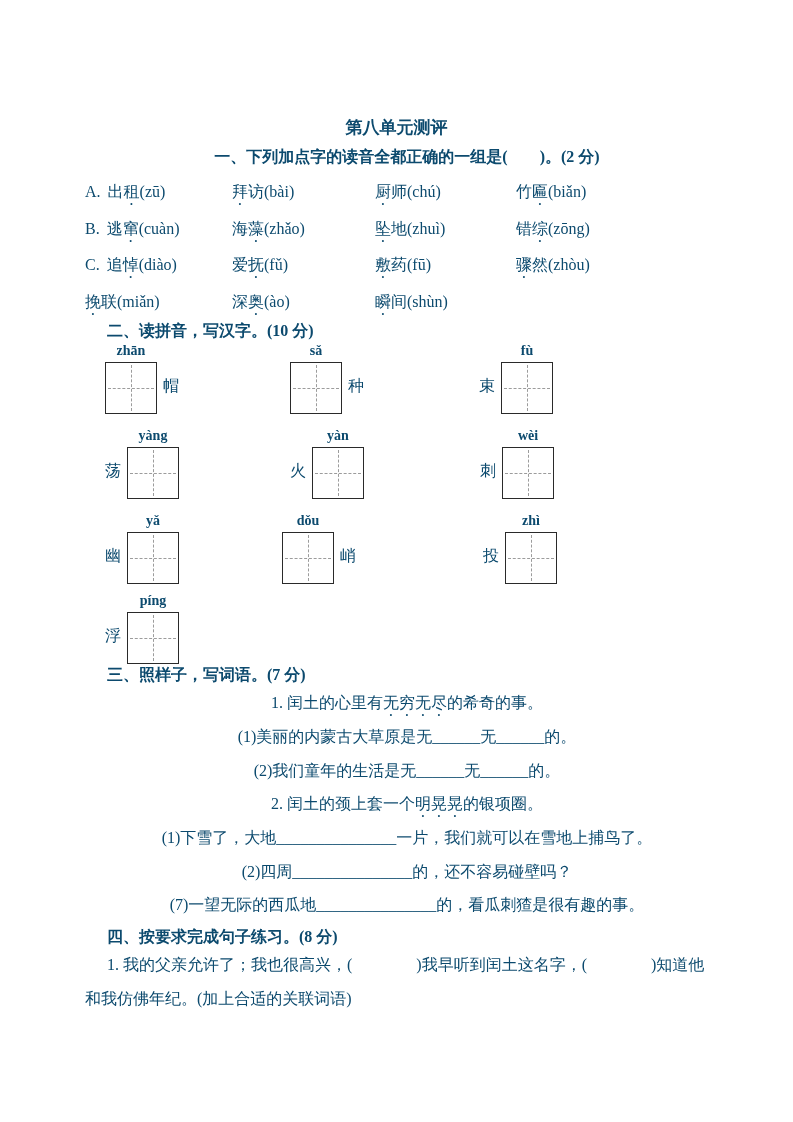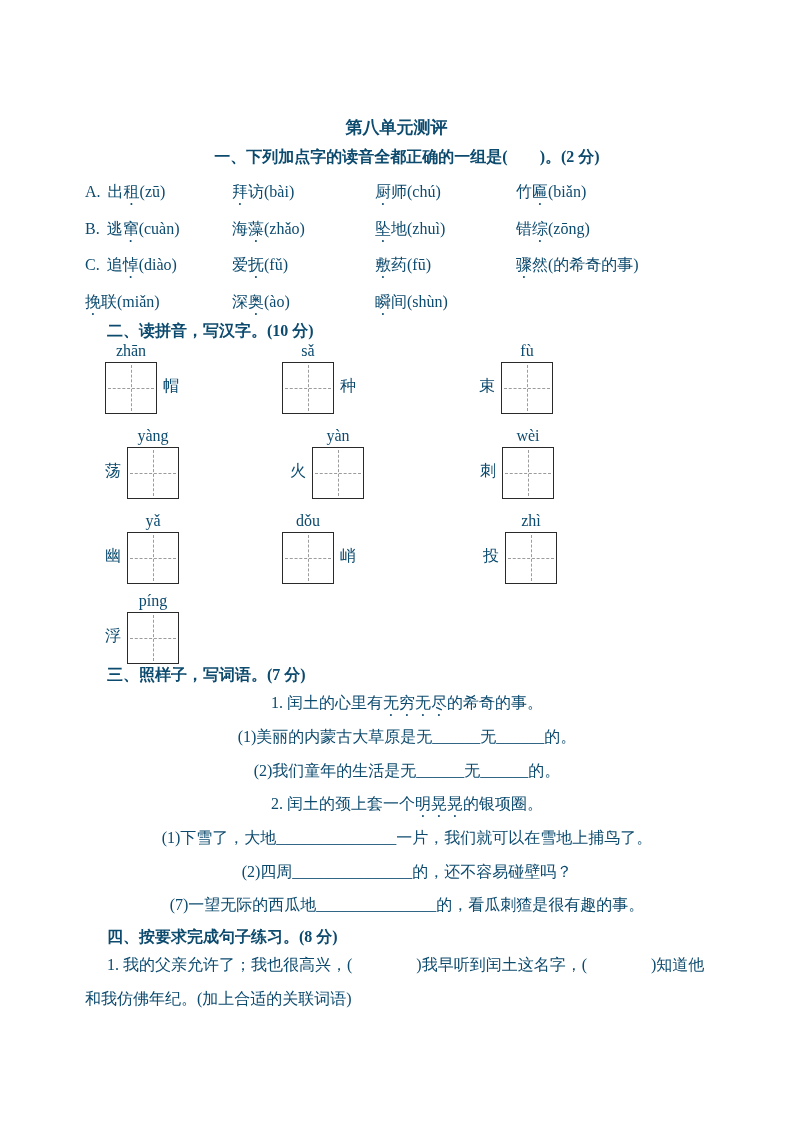--- a/index.html
+++ b/index.html
@@ -18,21 +18,21 @@
   .options { margin-top:6px; }
   .opt-row { display:grid; grid-template-columns:147px 143px 141px 1fr; line-height:36.5px; }
   .opt-label { margin-right:7px; }
   .em-dot {
     -webkit-text-emphasis:filled dot; -webkit-text-emphasis-position:under right;
     text-emphasis:filled dot; text-emphasis-position:under right;
   }
   .py-area { position:relative; height:322px; }
   .py-group { position:absolute; display:flex; align-items:flex-end; }
   .py-col { display:flex; flex-direction:column; align-items:center; }
-  .py-label { font-size:16px; line-height:18px; margin-bottom:2px; }
+  .py-label { font-size:14px; line-height:18px; margin-bottom:2px;font-weight:bold; }
   .wbox { width:52px; height:52px; border:1px solid #2a2a2a; position:relative; background:#fff; }
   .wbox::before { content:""; position:absolute; left:2px; right:2px; top:50%; border-top:1px dashed #9c9c9c; }
   .wbox::after  { content:""; position:absolute; top:2px; bottom:2px; left:50%; border-left:1px dashed #9c9c9c; }
   .py-char { margin-bottom:17px; font-size:16px; }
   .py-char.b { margin-right:6px; }
   .py-char.a { margin-left:6px; }
   .py-char:empty { display:none; }
   .line { line-height:33.6px; padding-left:22px;text-align:center; }
   .para-first { line-height:33.6px; padding-left:22px; }
   .para-cont { line-height:33.6px; }
@@ -58,42 +58,42 @@
         <span><span class="opt-label">B.</span><span><span>逃</span><span class="em-dot">窜</span><span></span><span>(cuàn)</span></span></span>
         <span><span>海</span><span class="em-dot">藻</span><span></span><span>(zhǎo)</span></span>
         <span><span></span><span class="em-dot">坠</span><span>地</span><span>(zhuì)</span></span>
         <span><span>错</span><span class="em-dot">综</span><span></span><span>(zōng)</span></span>
       </div>
 
       <div class="opt-row">
         <span><span class="opt-label">C.</span><span><span>追</span><span class="em-dot">悼</span><span></span><span>(diào)</span></span></span>
         <span><span>爱</span><span class="em-dot">抚</span><span></span><span>(fǔ)</span></span>
         <span><span></span><span class="em-dot">敷</span><span>药</span><span>(fū)</span></span>
-        <span><span></span><span class="em-dot">骤</span><span>然</span><span>(的希奇的事)</span></span>
+        <span><span></span><span class="em-dot">骤</span><span>然</span><span>(zhòu)</span></span>
       </div>
 
       <div class="opt-row">
         <span><span></span><span class="em-dot">挽</span><span>联</span><span>(miǎn)</span></span>
         <span><span>深</span><span class="em-dot">奥</span><span></span><span>(ào)</span></span>
         <span><span></span><span class="em-dot">瞬</span><span>间</span><span>(shùn)</span></span>
       </div>
     </div>
 
     <div class="sec-head">二、读拼音，写汉字。(10 分)</div>
     <div class="py-area">
 
       <div class="py-group" style="left:20px;top:0;">
 
         <span class="py-col">
             <span class="py-label">zhān</span>
             <span class="wbox"></span>
           </span>
         <span class="py-char a">帽</span>
       </div>
-      <div class="py-group" style="left:197px;top:0;">
+      <div class="py-group" style="left:205px;top:0;">
 
         <span class="py-col">
             <span class="py-label">sǎ</span>
             <span class="wbox"></span>
           </span>
         <span class="py-char a">种</span>
       </div>
       <div class="py-group" style="left:394px;top:0;">
         <span class="py-char b">束</span>
         <span class="py-col">

